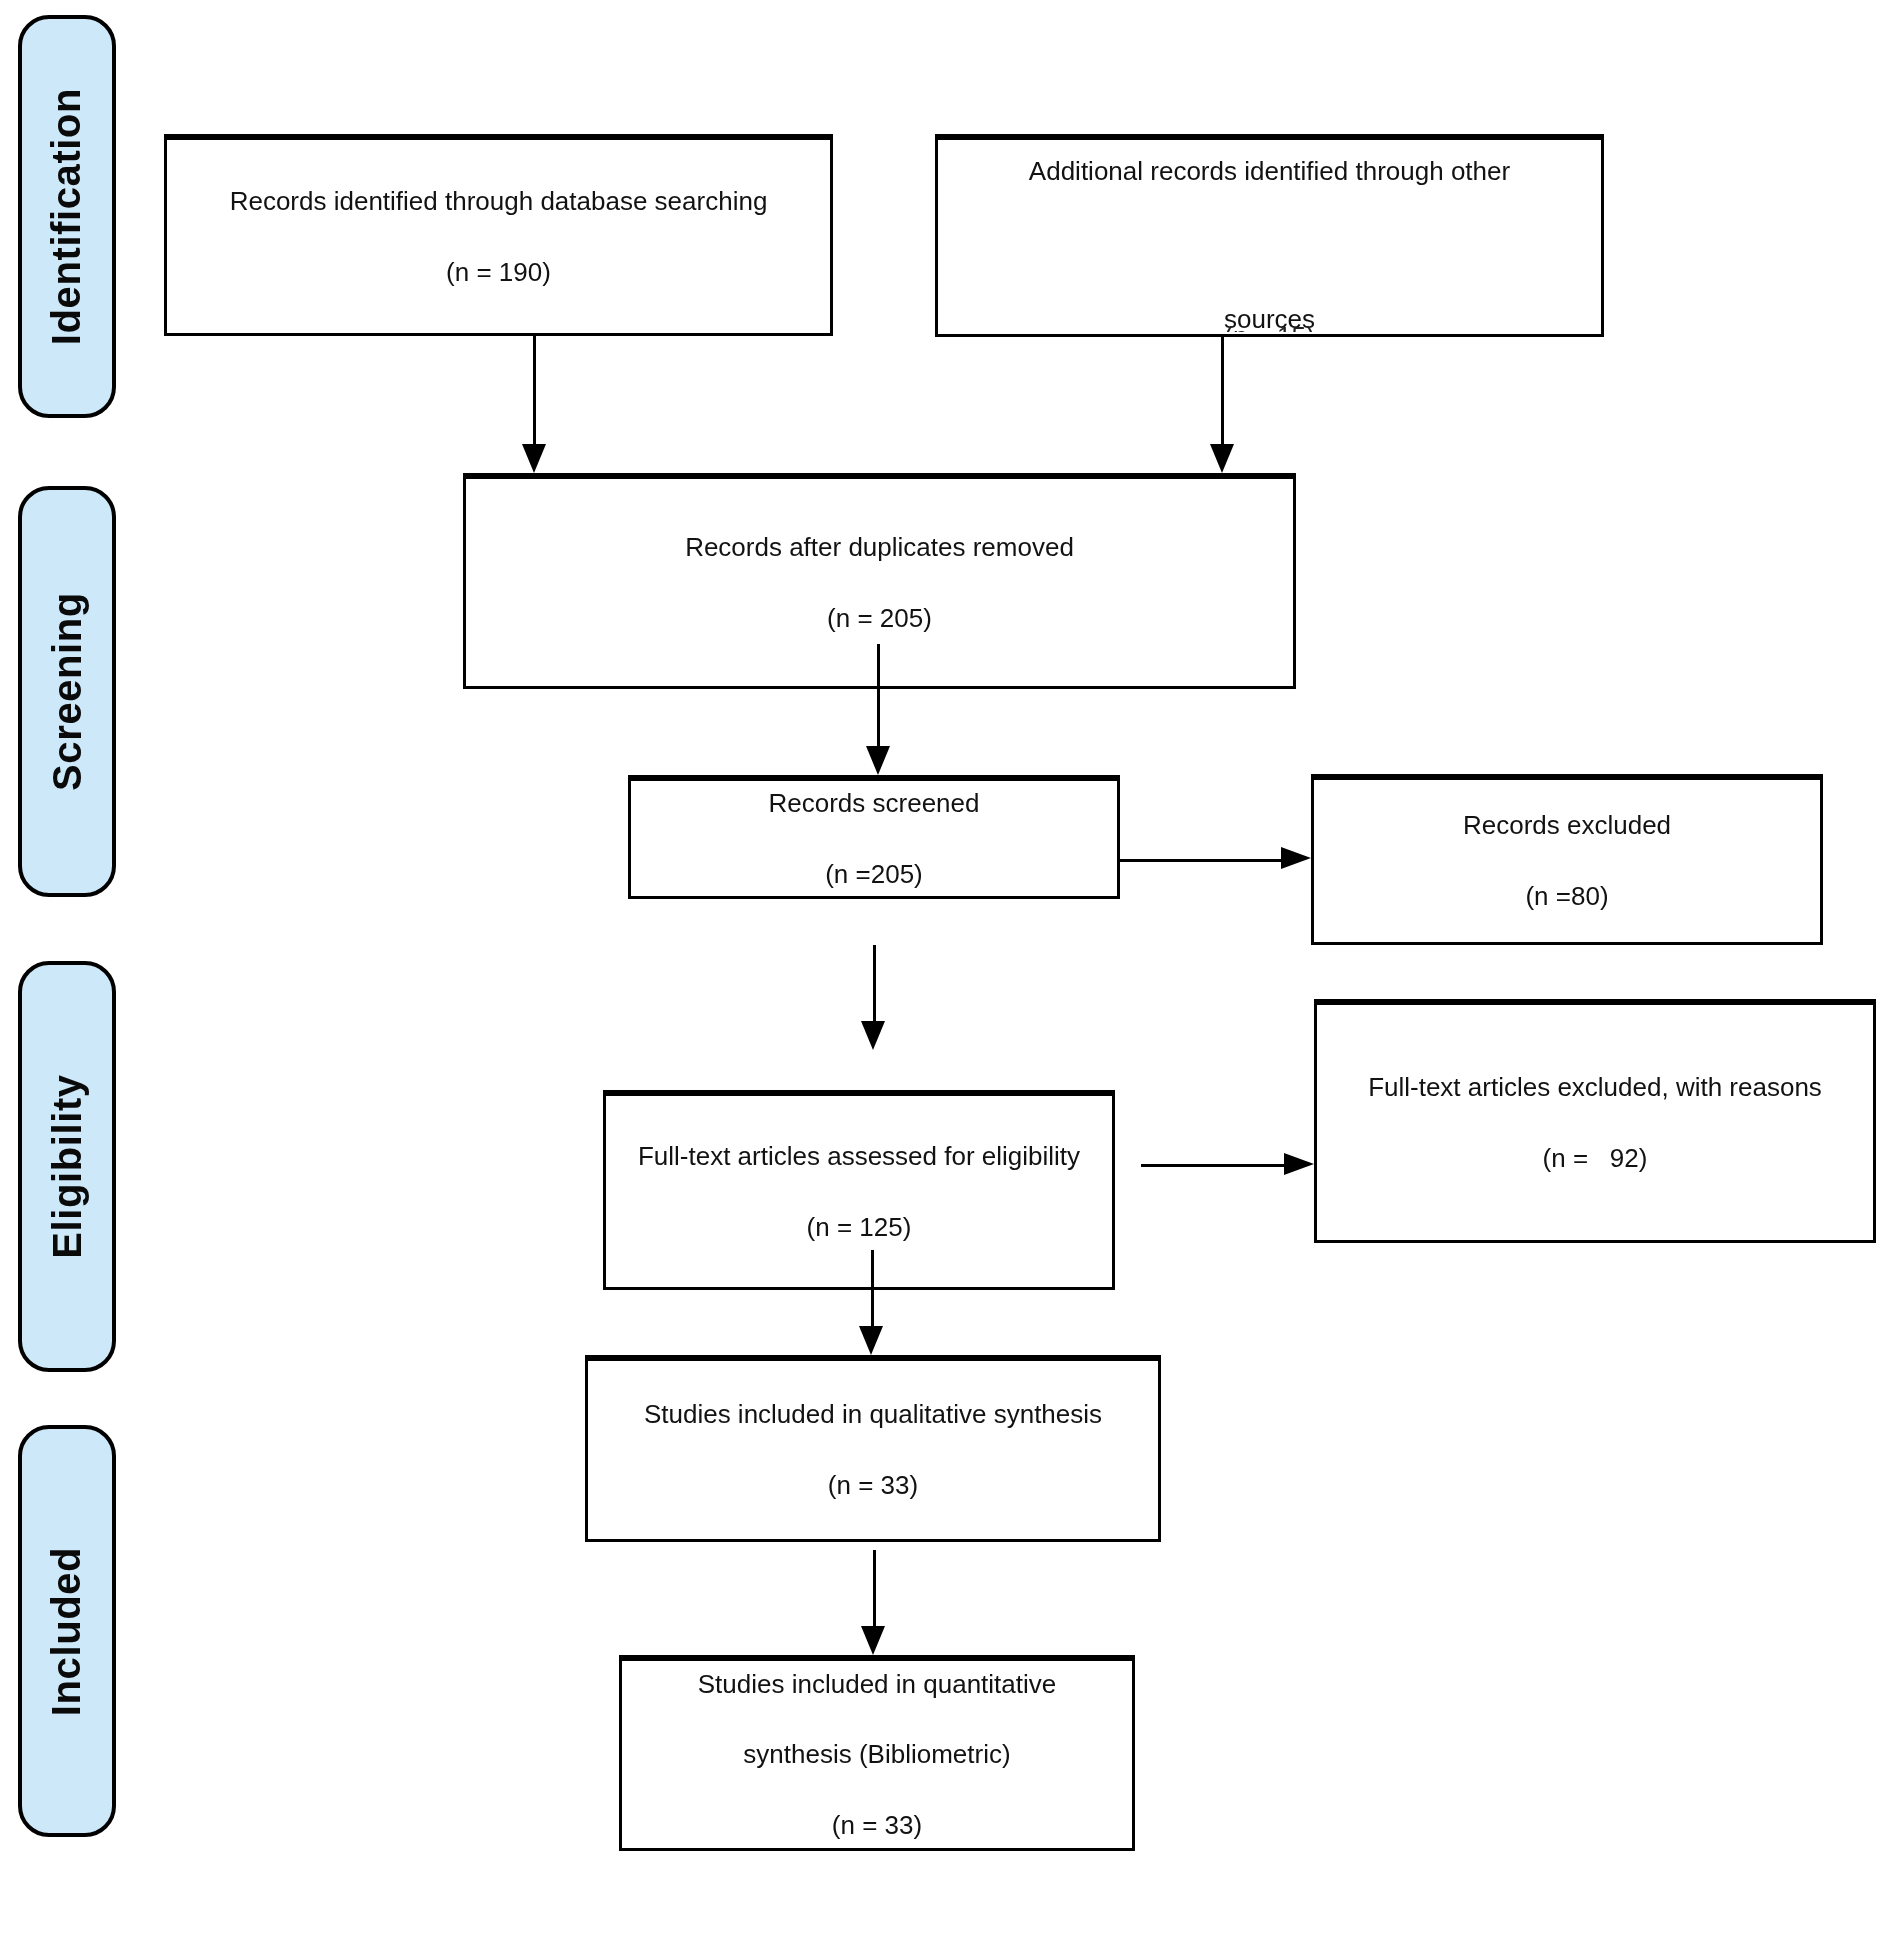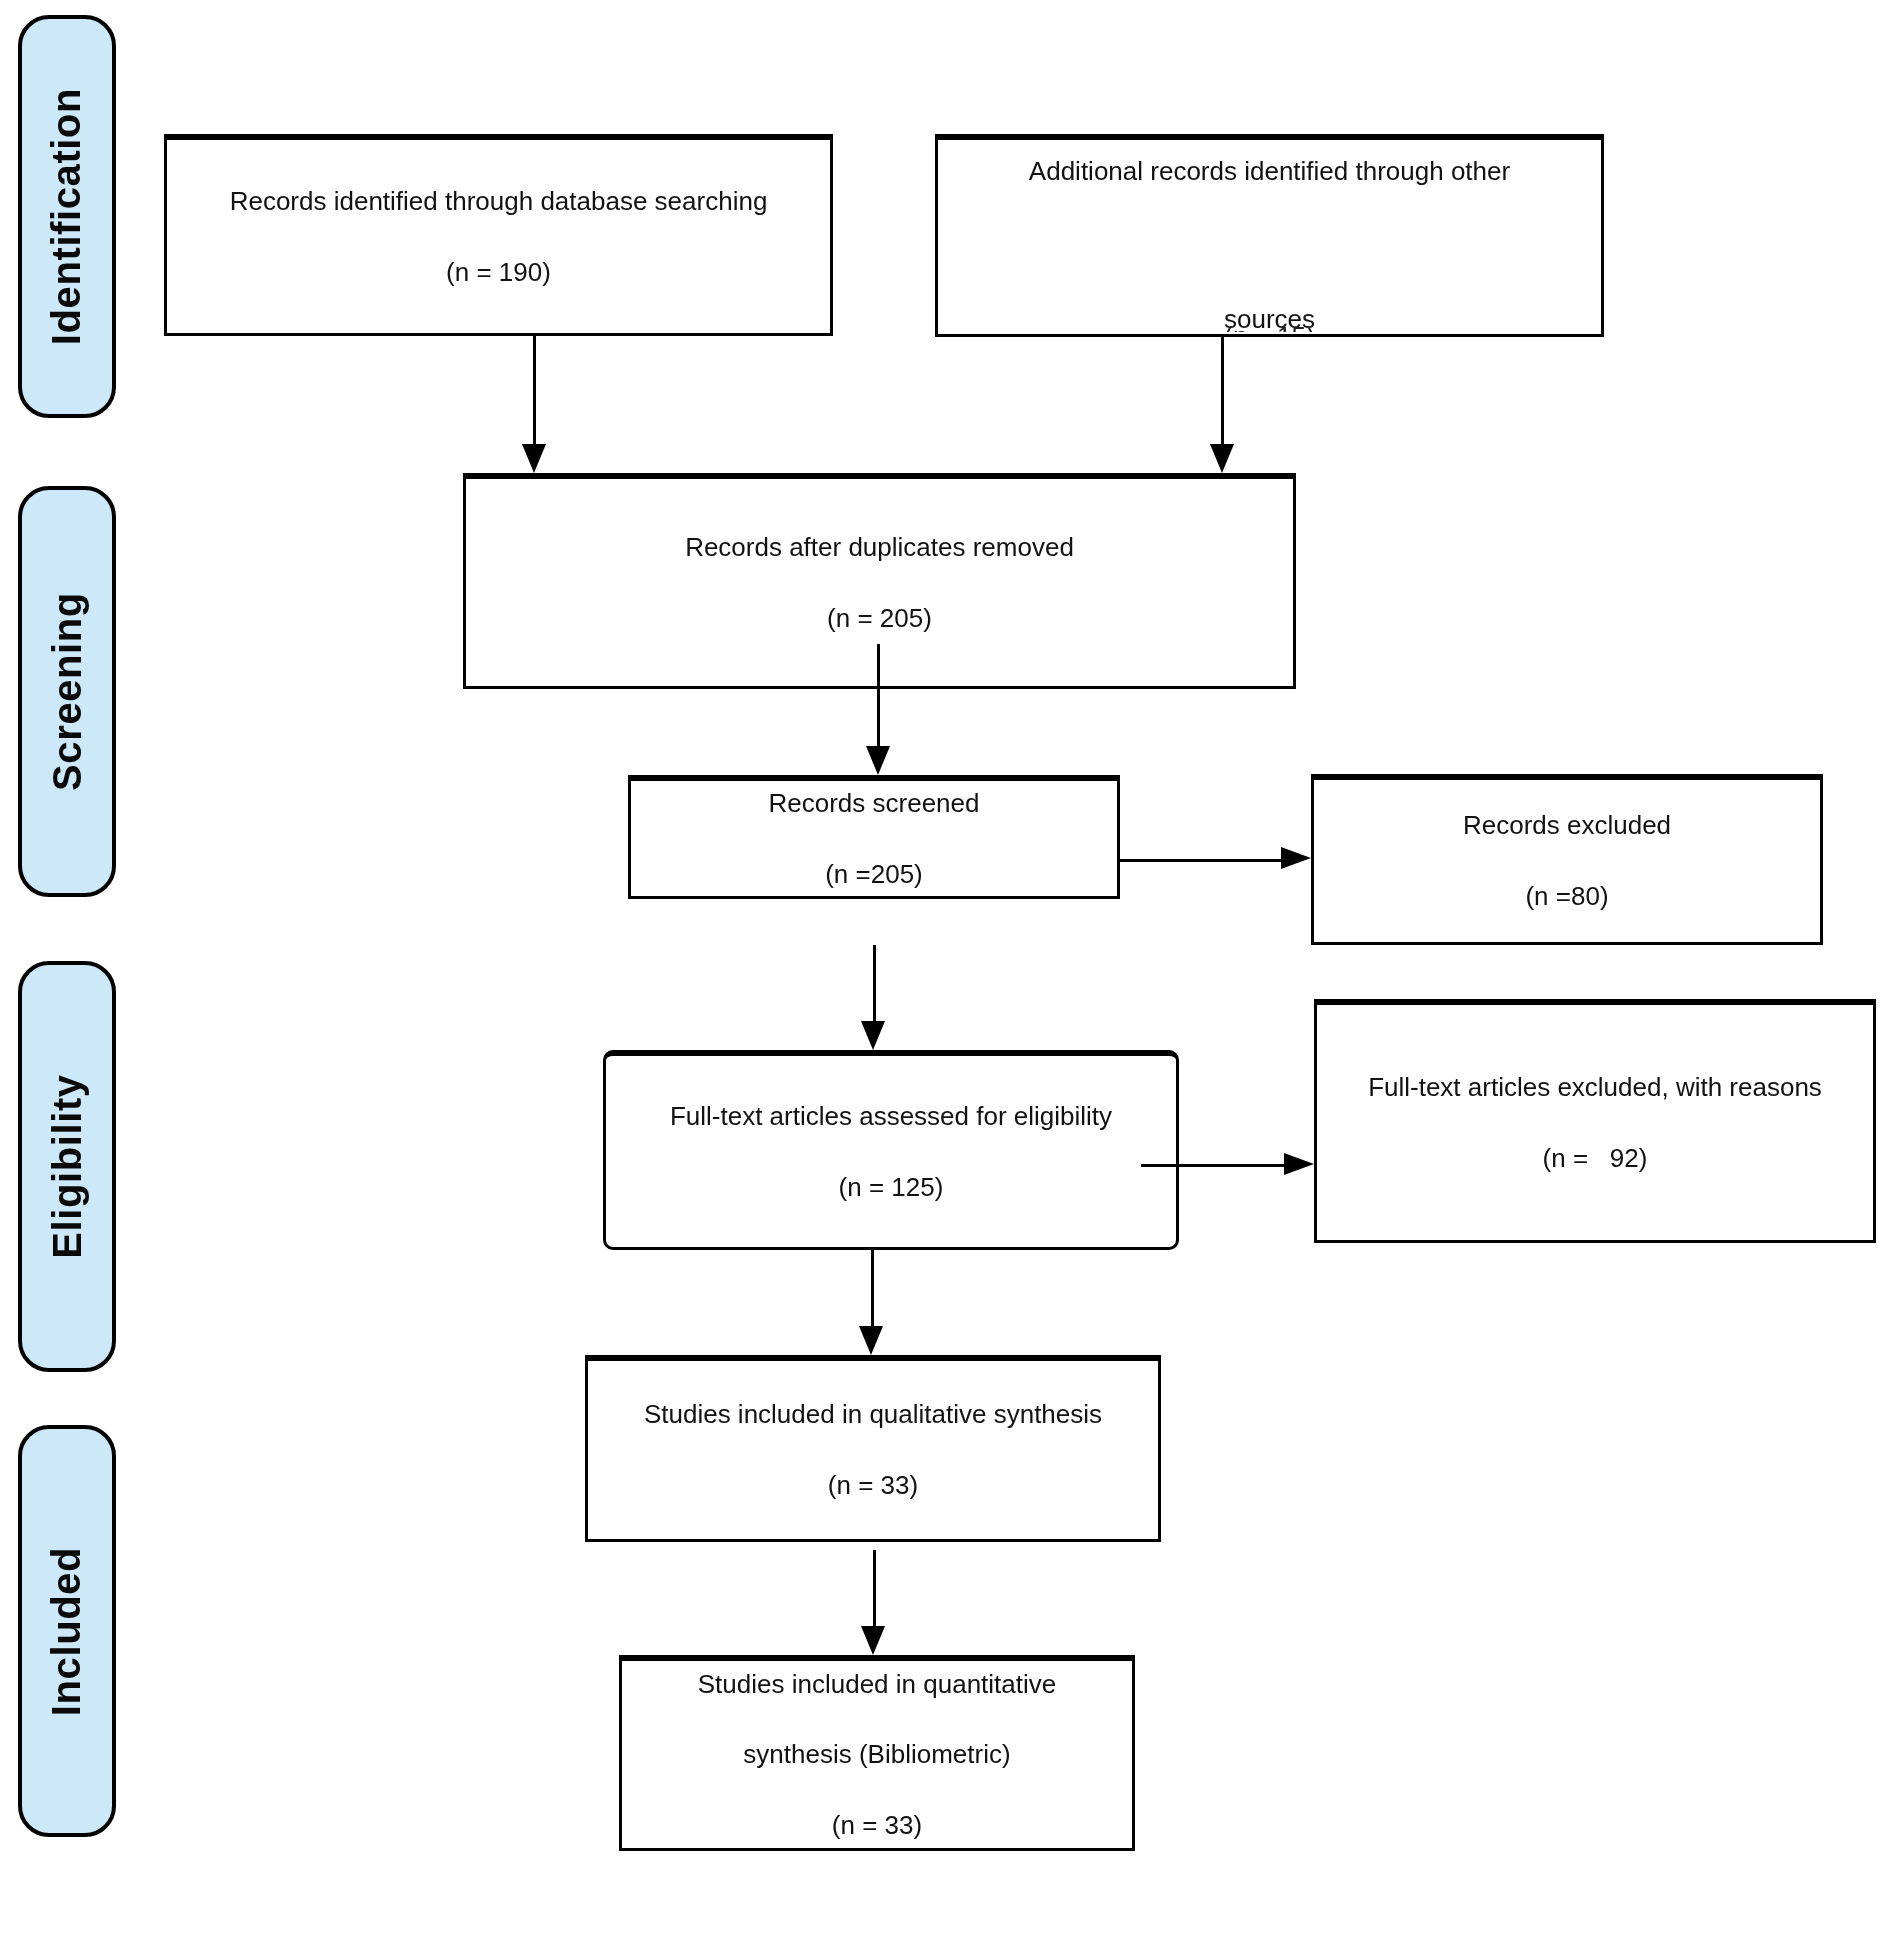--- a/index.html
+++ b/index.html
@@ -124,21 +124,21 @@
   <div class="fbox" style="left:628px; top:775px; width:492px; height:124px;">
     <div class="tline">Records screened</div>
     <div class="tline count">(n =205)</div>
   </div>
 
   <div class="fbox" style="left:1311px; top:774px; width:512px; height:171px;">
     <div class="tline">Records excluded</div>
     <div class="tline count">(n =80)</div>
   </div>
 
-  <div class="fbox" style="left:603px; top:1050px; width:576px; height:200px;border-radius:10px;">
+  <div class="fbox" style="left:603px; top:1090px; width:512px; height:200px;">
     <div class="tline">Full-text articles assessed for eligibility</div>
     <div class="tline count">(n = 125)</div>
   </div>
 
   <div class="fbox" style="left:1314px; top:999px; width:562px; height:244px;justify-content:center;">
     <div class="tline">Full-text articles excluded, with reasons</div>
     <div class="tline count">(n =   92)</div>
   </div>
 
   <div class="fbox" style="left:585px; top:1355px; width:576px; height:187px;">

